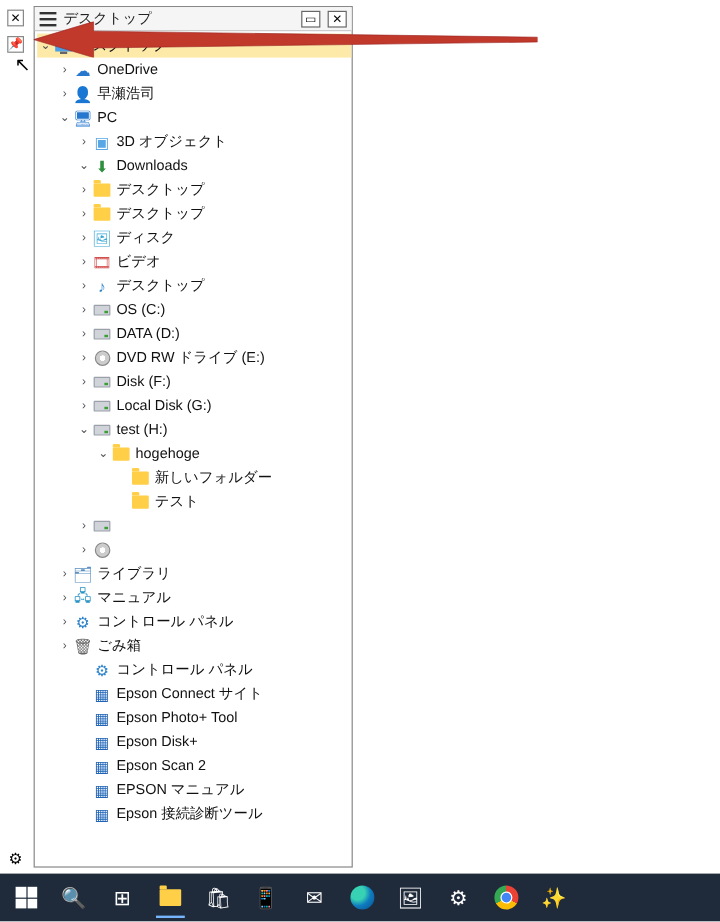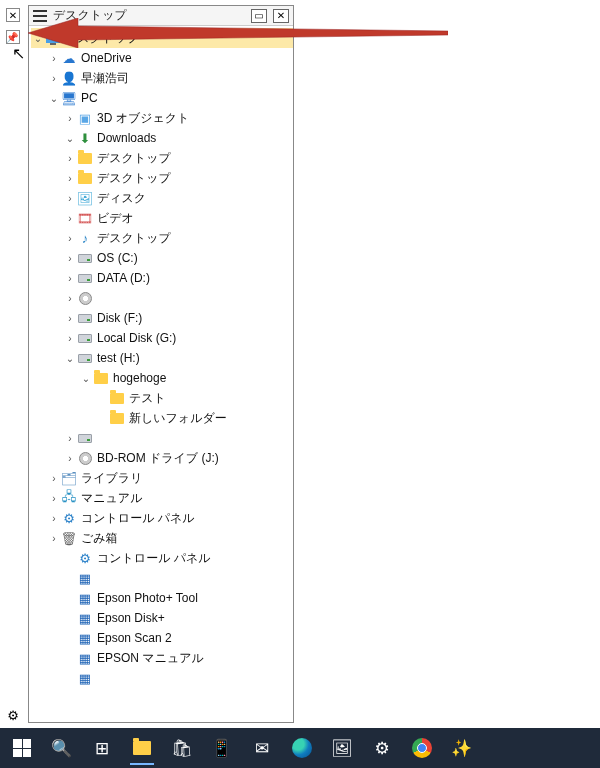--- a/index.html
+++ b/index.html
@@ -267,20 +267,21 @@
             <span class="ico-drive"></span>
           </span>
           <span class="label">DATA (D:)</span>
         </div>
         <div class="row">
           <span class="indent" style="width: 32px;"></span>
           <span class="chev">›</span>
           <span class="ficon">
             <span class="ico-dvd"></span>
           </span>
+          <span class="label">DVD RW ドライブ (E:)</span>
         </div>
         <div class="row">
           <span class="indent" style="width: 32px;"></span>
           <span class="chev">›</span>
           <span class="ficon">
             <span class="ico-drive"></span>
           </span>
           <span class="label">Disk (F:)</span>
         </div>
         <div class="row">
@@ -306,44 +307,43 @@
             <span class="ico-folder"></span>
           </span>
           <span class="label">hogehoge</span>
         </div>
         <div class="row">
           <span class="indent" style="width: 64px;"></span>
           <span class="chev blank"></span>
           <span class="ficon">
             <span class="ico-folder"></span>
           </span>
+          <span class="label">新しいフォルダー</span>
+        </div>
+        <div class="row">
+          <span class="indent" style="width: 64px;"></span>
+          <span class="chev blank"></span>
+          <span class="ficon">
+            <span class="ico-folder"></span>
+          </span>
           <span class="label">テスト</span>
         </div>
         <div class="row">
-          <span class="indent" style="width: 64px;"></span>
-          <span class="chev blank"></span>
-          <span class="ficon">
-            <span class="ico-folder"></span>
-          </span>
-          <span class="label">新しいフォルダー</span>
-        </div>
-        <div class="row">
           <span class="indent" style="width: 32px;"></span>
           <span class="chev">›</span>
           <span class="ficon">
             <span class="ico-drive"></span>
           </span>
         </div>
         <div class="row">
           <span class="indent" style="width: 32px;"></span>
           <span class="chev">›</span>
           <span class="ficon">
             <span class="ico-dvd"></span>
           </span>
-          <span class="label">BD-ROM ドライブ (J:)</span>
         </div>
         <div class="row">
           <span class="indent" style="width: 16px;"></span>
           <span class="chev">›</span>
           <span class="ficon">
             <span class="ico-lib">🗂</span>
           </span>
           <span class="label">ライブラリ</span>
         </div>
         <div class="row">
@@ -377,20 +377,21 @@
             <span class="ico-ctrl">⚙</span>
           </span>
           <span class="label">コントロール パネル</span>
         </div>
         <div class="row">
           <span class="indent" style="width: 32px;"></span>
           <span class="chev blank"></span>
           <span class="ficon">
             <span class="ico-epson">▦</span>
           </span>
+          <span class="label">Epson Connect サイト</span>
         </div>
         <div class="row">
           <span class="indent" style="width: 32px;"></span>
           <span class="chev blank"></span>
           <span class="ficon">
             <span class="ico-epson">▦</span>
           </span>
           <span class="label">Epson Photo+ Tool</span>
         </div>
         <div class="row">
@@ -416,20 +417,21 @@
             <span class="ico-epson">▦</span>
           </span>
           <span class="label">EPSON マニュアル</span>
         </div>
         <div class="row">
           <span class="indent" style="width: 32px;"></span>
           <span class="chev blank"></span>
           <span class="ficon">
             <span class="ico-epson">▦</span>
           </span>
+          <span class="label">Epson 接続診断ツール</span>
         </div>
       </div>
   </div>
 </div>
 
 <svg class="red-arrow" viewBox="0 0 420 30">
   <polygon points="0,15 50,0 50,8 420,13 420,17 50,22 50,30" fill="#c0392b" stroke="#922" stroke-width="0.5"></polygon>
 </svg>
 
 <div class="taskbar" id="taskbar">

